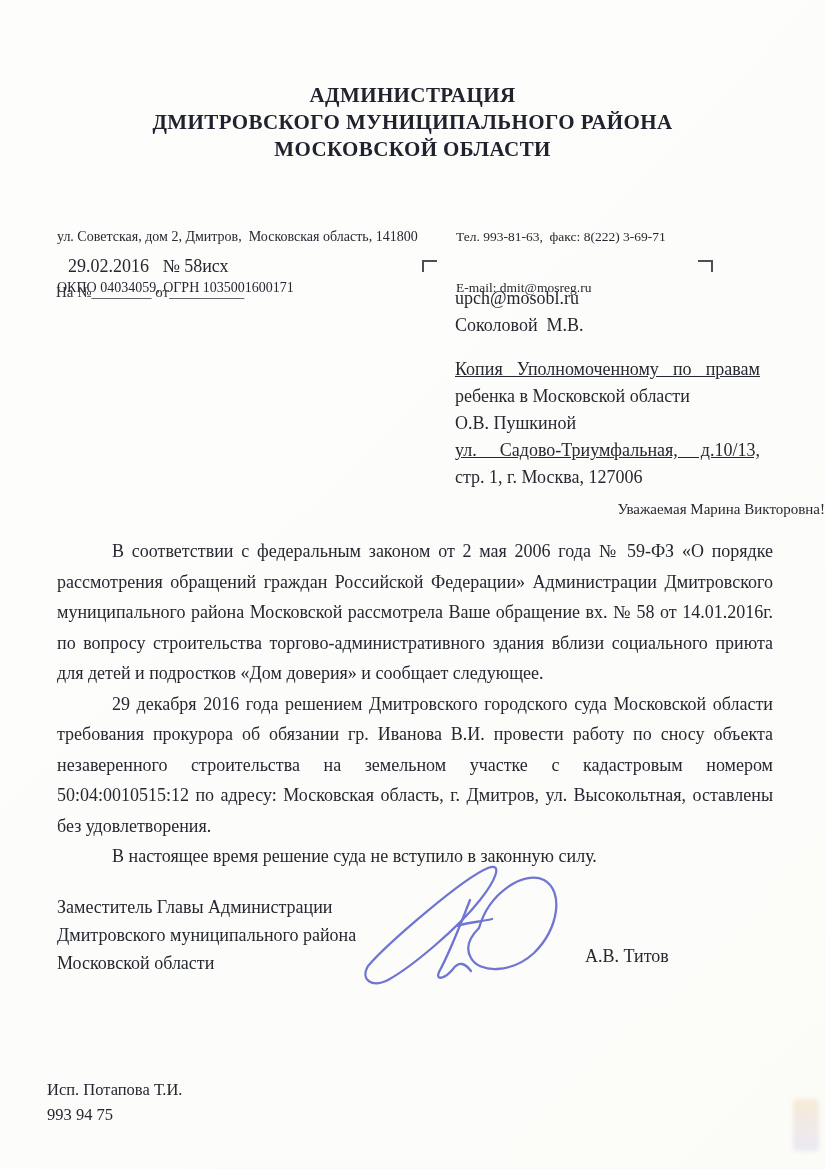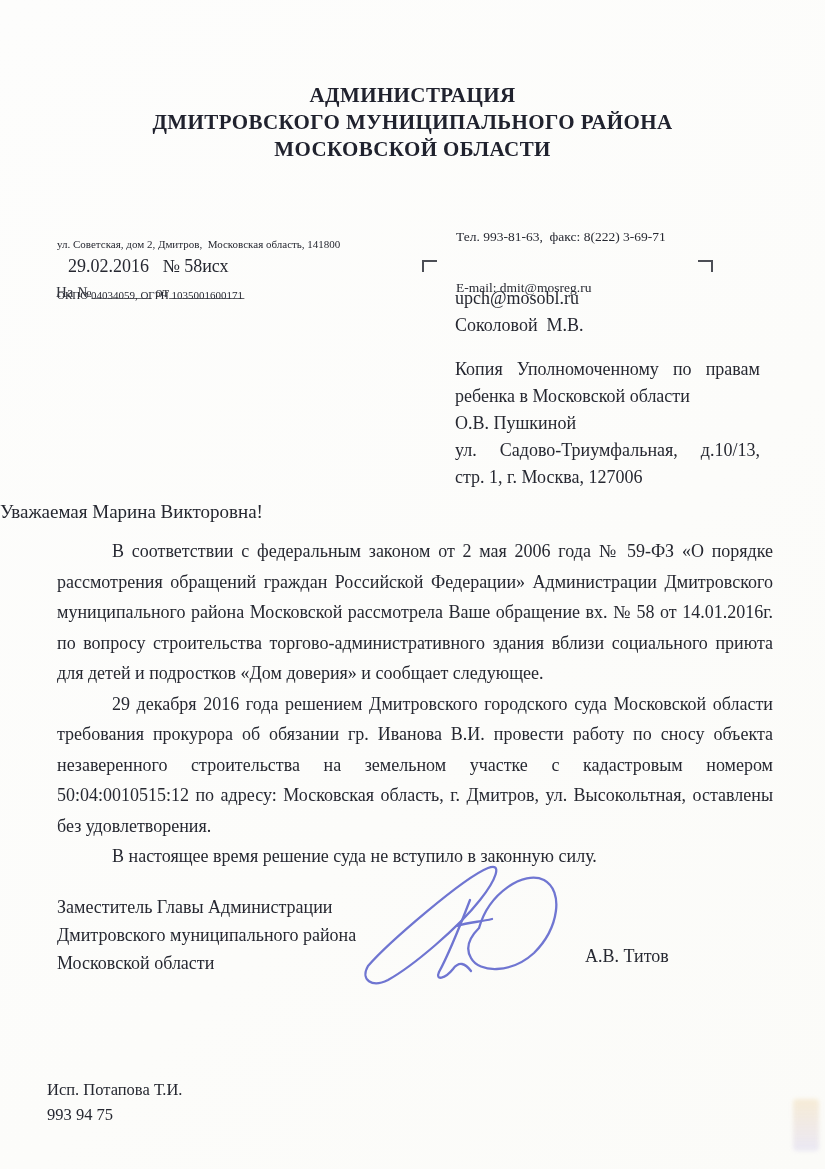--- a/index.html
+++ b/index.html
@@ -13,22 +13,22 @@
     overflow:hidden;
   }
   
   .org-header{
     position:absolute;top:82px;left:0;right:0;
     text-align:center;font-weight:bold;
     font-size:21px;line-height:27px;
     color:#20222e;letter-spacing:.4px;
   }
   .requisites{
-    position:absolute;top:202px;left:57px;width:380px;
-    font-size:11px;line-height:17px;white-space:pre-wrap;
+    position:absolute;top:194px;left:57px;width:380px;
+    font-size:14px;line-height:17px;white-space:pre-wrap;
   }
   .contact{
     position:absolute;top:194px;left:456px;width:320px;
     font-size:13.5px;line-height:17px;white-space:pre-wrap;
   }
   
   .ref-date-line{
     position:absolute;top:256px;left:68px;
     font-size:18px;white-space:pre-wrap;
   }
@@ -40,25 +40,25 @@
   .bracket{position:absolute;top:260px;width:13px;height:10px;}
   .bracket-left{left:422px;border-top:2px solid #4c4e55;border-left:2px solid #4c4e55;}
   .bracket-right{left:698px;border-top:2px solid #4c4e55;border-right:2px solid #4c4e55;}
   
   .recipient{
     position:absolute;top:285px;left:455px;width:305px;
     font-size:18px;line-height:27px;
   }
   .recipient .line{white-space:pre-wrap;}
   .copy-block{margin-top:17px;}
-  .just{text-align:justify;text-align-last:justify;}
+  .just{text-align:justify;text-align-last:justify;text-decoration:underline;}
   
   .salutation{
     position:absolute;top:501px;left:0;right:0;
-    text-align:left;font-size:19px;
+    text-align:right;font-size:15px;
   }
   .body-text{
     position:absolute;top:536px;left:57px;width:716px;
     font-size:18px;line-height:30.5px;text-align:justify;
   }
   .body-text p{margin:0;text-indent:55px;}
   
   .sign-titles{
     position:absolute;top:893px;left:57px;
     font-size:18px;line-height:28px;

